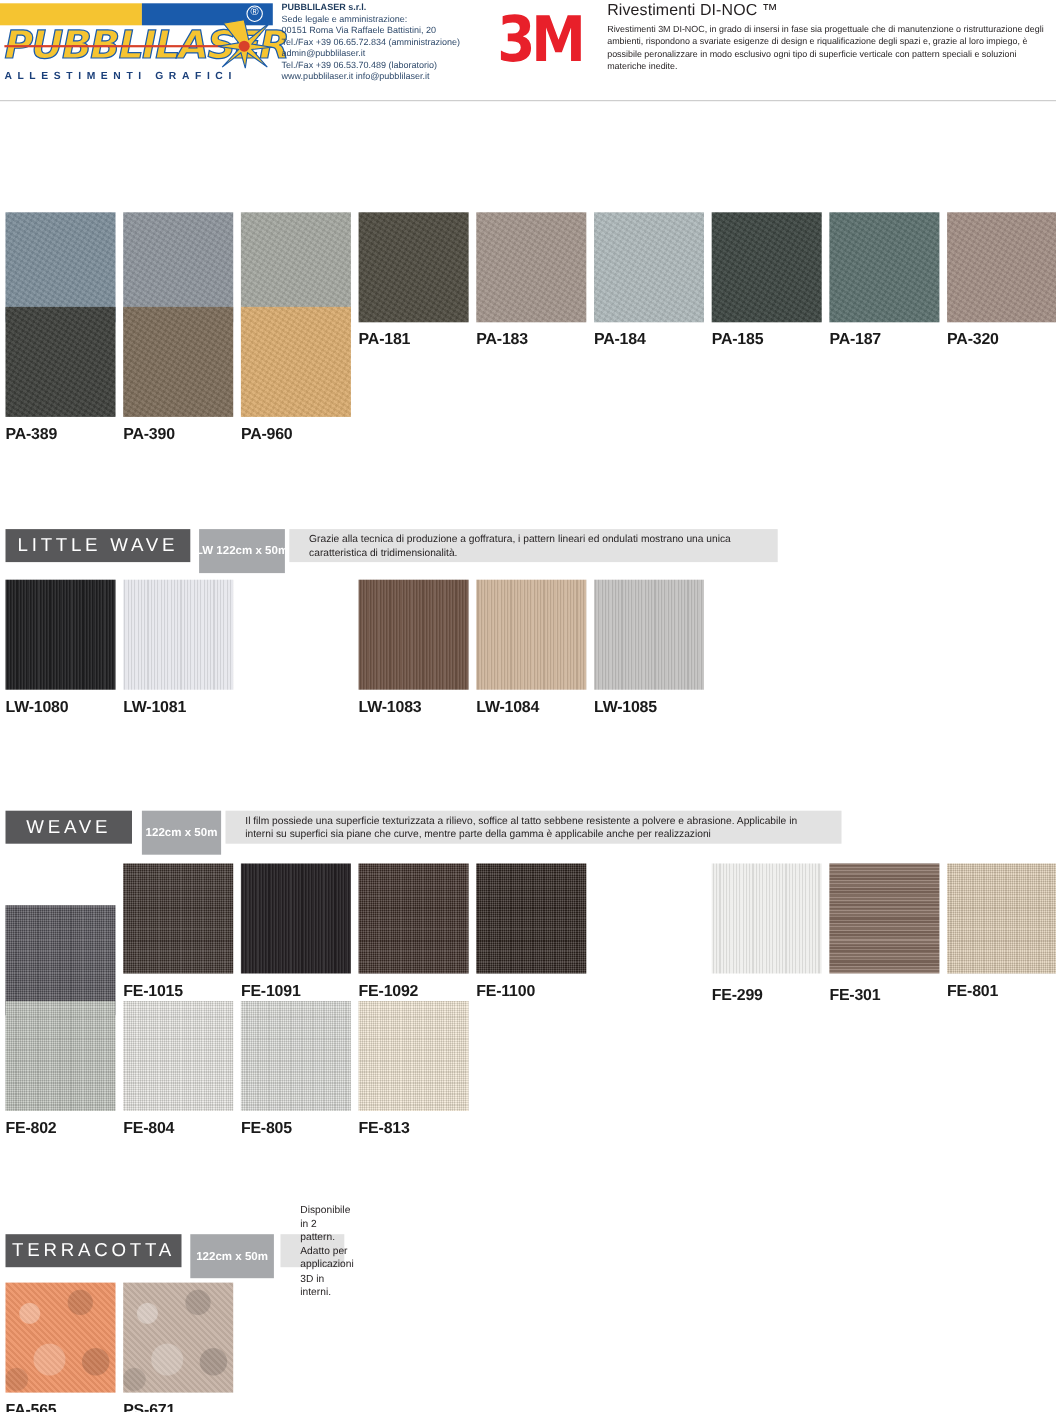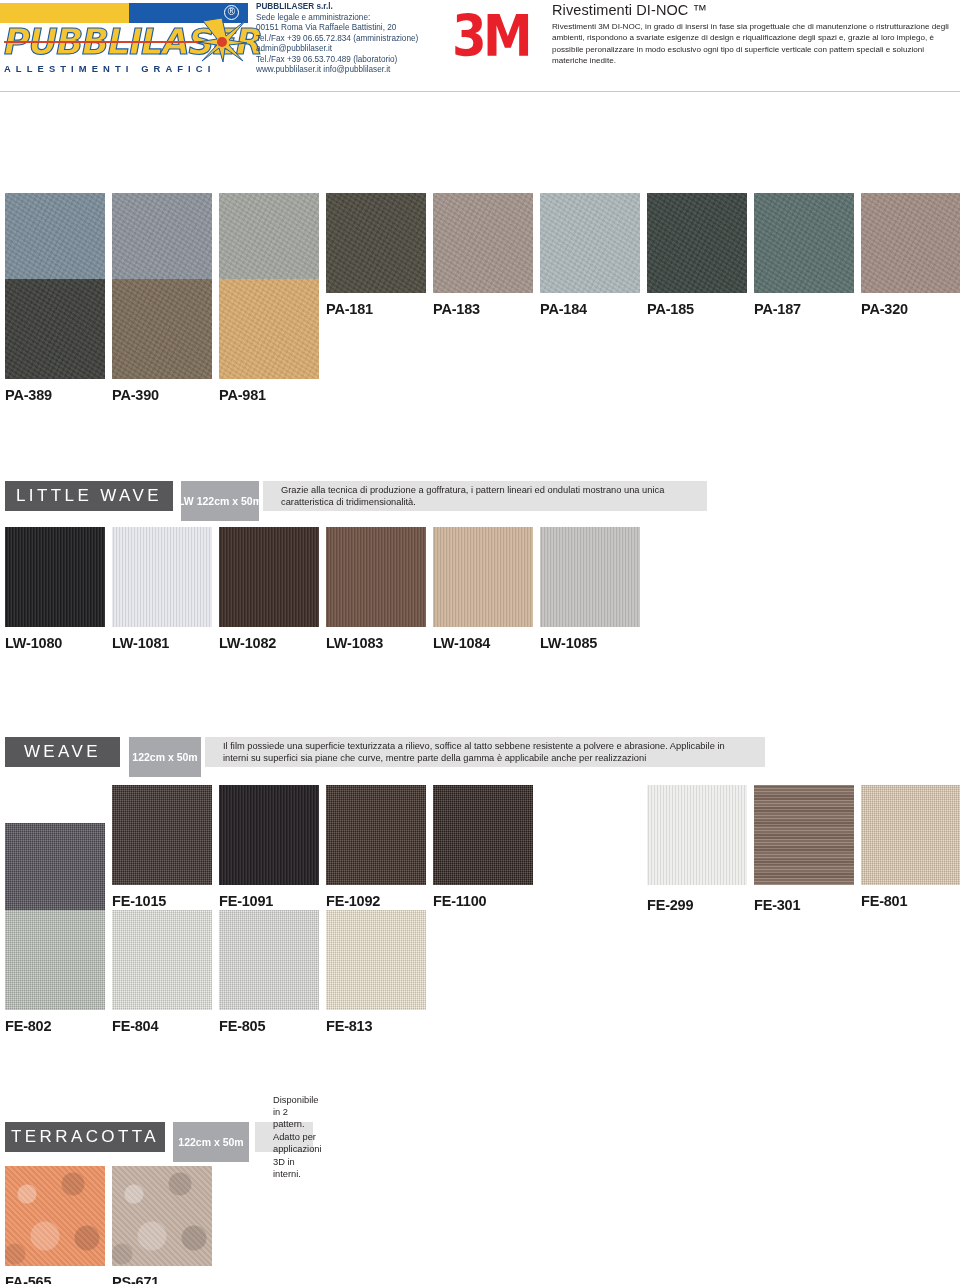--- a/index.html
+++ b/index.html
@@ -196,41 +196,37 @@
         <div class="swatch-cell" style="left: 5px;">
           <div class="swatch" style="background-image: repeating-linear-gradient(32deg, rgba(255, 255, 255, 0.055) 0px, rgba(255, 255, 255, 0.055) 2px, rgba(0, 0, 0, 0.05) 2px, rgba(0, 0, 0, 0.05) 4px), repeating-linear-gradient(118deg, rgba(255, 255, 255, 0.043) 0px, rgba(255, 255, 255, 0.043) 3px, rgba(0, 0, 0, 0.04) 3px, rgba(0, 0, 0, 0.04) 5px), linear-gradient(rgb(60, 62, 58), rgb(60, 62, 58));"></div>
           <div class="swatch-label">PA-389</div>
         </div>
         <div class="swatch-cell" style="left: 112px;">
           <div class="swatch" style="background-image: repeating-linear-gradient(32deg, rgba(255, 255, 255, 0.055) 0px, rgba(255, 255, 255, 0.055) 2px, rgba(0, 0, 0, 0.05) 2px, rgba(0, 0, 0, 0.05) 4px), repeating-linear-gradient(118deg, rgba(255, 255, 255, 0.043) 0px, rgba(255, 255, 255, 0.043) 3px, rgba(0, 0, 0, 0.04) 3px, rgba(0, 0, 0, 0.04) 5px), linear-gradient(rgb(123, 107, 88), rgb(123, 107, 88));"></div>
           <div class="swatch-label">PA-390</div>
         </div>
         <div class="swatch-cell" style="left: 219px;">
           <div class="swatch" style="background-image: repeating-linear-gradient(32deg, rgba(255, 255, 255, 0.055) 0px, rgba(255, 255, 255, 0.055) 2px, rgba(0, 0, 0, 0.05) 2px, rgba(0, 0, 0, 0.05) 4px), repeating-linear-gradient(118deg, rgba(255, 255, 255, 0.043) 0px, rgba(255, 255, 255, 0.043) 3px, rgba(0, 0, 0, 0.04) 3px, rgba(0, 0, 0, 0.04) 5px), linear-gradient(rgb(217, 171, 110), rgb(217, 171, 110));"></div>
-          <div class="swatch-label">PA-981</div>
+          <div class="swatch-label">PA-960</div>
         </div>
       </div>
       <div class="section-bar" style="left: 5px; top: 481px; width: 955px;">
         <div class="sb-name" style="width: 168px;">LITTLE WAVE</div>
         <div class="sb-size" style="left: 176px; width: 78px;">LW 122cm x 50m</div>
         <div class="sb-desc" style="left: 258px; width: 444px;">Grazie alla tecnica di produzione a goffratura, i pattern lineari ed ondulati mostrano una unica caratteristica di tridimensionalità.</div>
       </div>
       <div class="swatch-row" style="left: 0px; top: 527px; width: 960px; height: 130px;">
         <div class="swatch-cell" style="left: 5px;">
           <div class="swatch" style="background-image: repeating-linear-gradient(90deg, rgba(255, 255, 255, 0.1) 0px, rgba(255, 255, 255, 0.1) 1px, rgba(0, 0, 0, 0.09) 1px, rgba(0, 0, 0, 0.09) 2px, rgba(255, 255, 255, 0.04) 2px, rgba(255, 255, 255, 0.04) 3px), linear-gradient(rgb(30, 30, 32), rgb(30, 30, 32));"></div>
           <div class="swatch-label">LW-1080</div>
         </div>
         <div class="swatch-cell" style="left: 112px;">
           <div class="swatch" style="background-image: repeating-linear-gradient(90deg, rgba(255, 255, 255, 0.1) 0px, rgba(255, 255, 255, 0.1) 1px, rgba(0, 0, 0, 0.09) 1px, rgba(0, 0, 0, 0.09) 2px, rgba(255, 255, 255, 0.04) 2px, rgba(255, 255, 255, 0.04) 3px), linear-gradient(rgb(230, 231, 236), rgb(230, 231, 236));"></div>
           <div class="swatch-label">LW-1081</div>
         </div>
-        <div class="swatch-cell" style="left: 219px;">
-          <div class="swatch" style="background-image: repeating-linear-gradient(90deg, rgba(255, 255, 255, 0.1) 0px, rgba(255, 255, 255, 0.1) 1px, rgba(0, 0, 0, 0.09) 1px, rgba(0, 0, 0, 0.09) 2px, rgba(255, 255, 255, 0.04) 2px, rgba(255, 255, 255, 0.04) 3px), linear-gradient(rgb(60, 44, 38), rgb(60, 44, 38));"></div>
-          <div class="swatch-label">LW-1082</div>
-        </div>
         <div class="swatch-cell" style="left: 326px;">
           <div class="swatch" style="background-image: repeating-linear-gradient(90deg, rgba(255, 255, 255, 0.1) 0px, rgba(255, 255, 255, 0.1) 1px, rgba(0, 0, 0, 0.09) 1px, rgba(0, 0, 0, 0.09) 2px, rgba(255, 255, 255, 0.04) 2px, rgba(255, 255, 255, 0.04) 3px), linear-gradient(rgb(109, 82, 68), rgb(109, 82, 68));"></div>
           <div class="swatch-label">LW-1083</div>
         </div>
         <div class="swatch-cell" style="left: 433px;">
           <div class="swatch" style="background-image: repeating-linear-gradient(90deg, rgba(255, 255, 255, 0.1) 0px, rgba(255, 255, 255, 0.1) 1px, rgba(0, 0, 0, 0.09) 1px, rgba(0, 0, 0, 0.09) 2px, rgba(255, 255, 255, 0.04) 2px, rgba(255, 255, 255, 0.04) 3px), linear-gradient(rgb(205, 180, 155), rgb(205, 180, 155));"></div>
           <div class="swatch-label">LW-1084</div>
         </div>
         <div class="swatch-cell" style="left: 540px;">
           <div class="swatch" style="background-image: repeating-linear-gradient(90deg, rgba(255, 255, 255, 0.1) 0px, rgba(255, 255, 255, 0.1) 1px, rgba(0, 0, 0, 0.09) 1px, rgba(0, 0, 0, 0.09) 2px, rgba(255, 255, 255, 0.04) 2px, rgba(255, 255, 255, 0.04) 3px), linear-gradient(rgb(194, 193, 192), rgb(194, 193, 192));"></div>

